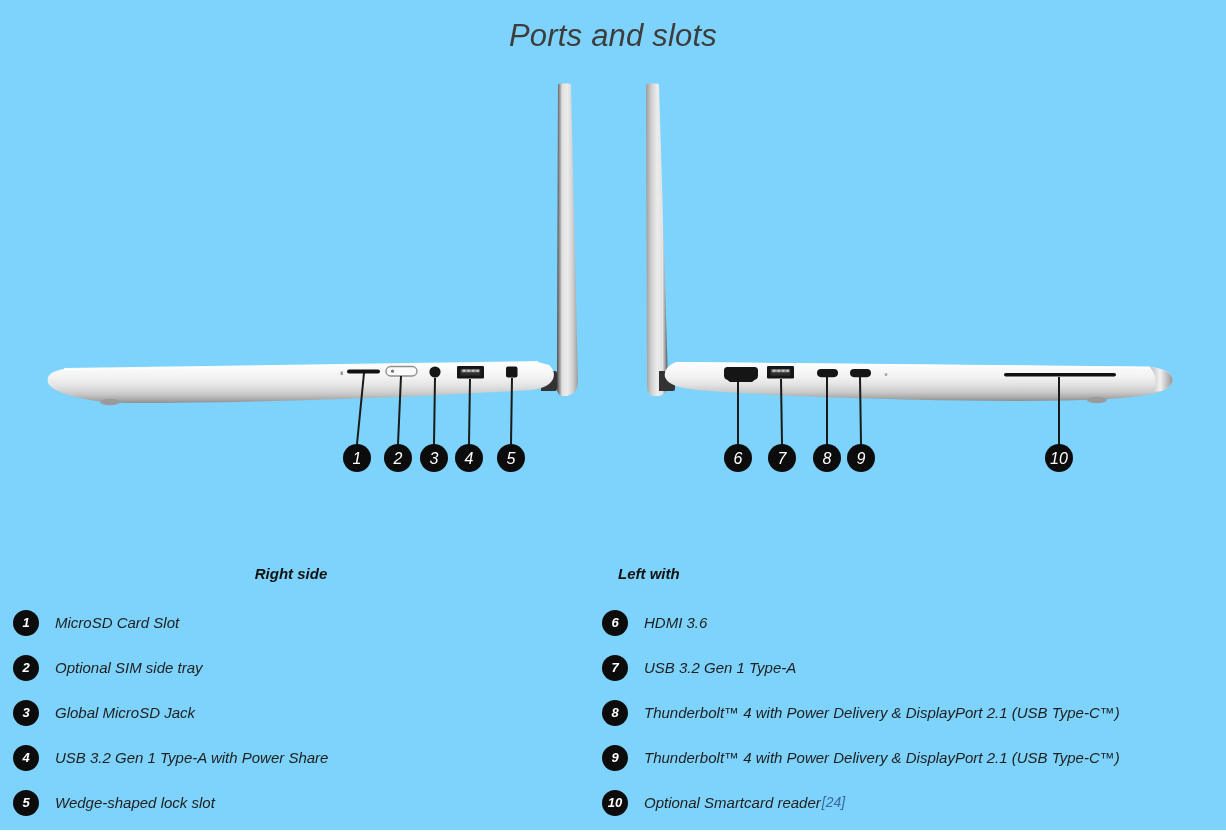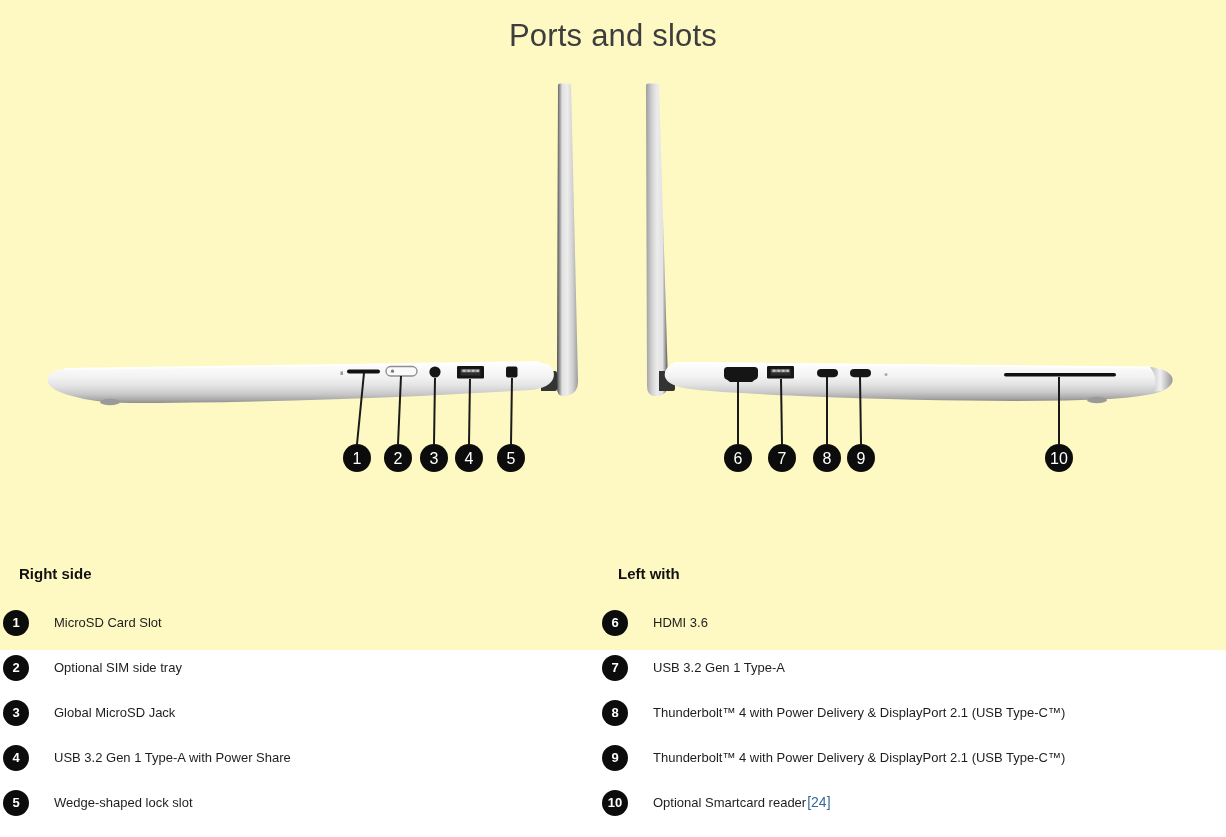--- a/index.html
+++ b/index.html
@@ -1,34 +1,34 @@
 <!DOCTYPE html>
 <html><head>
 <meta charset="utf-8">
 <style>
   * { margin:0; padding:0; box-sizing:border-box; }
   html,body { width:1226px; height:837px; background:#ffffff; overflow:hidden;
               font-family:"Liberation Sans","DejaVu Sans",sans-serif; }
-  .page { position:relative; width:1226px; height:650px; background:#fef9c3; }
+  .page { position:relative; width:1226px; height:830px; background:#7dd3fc;font-style:italic; }
 
   .page-title { position:absolute; top:18px; left:0; width:1226px; text-align:center;
                 font-size:31px; font-weight:400; color:#3d3d3d; letter-spacing:.2px; }
 
   .figure-svg { position:absolute; top:0; left:0; }
 
   .legend-col { position:absolute; top:565px; }
-  .legend-col.right { left:3px;  width:540px; }
+  .legend-col.right { left:13px;  width:540px;text-align:center; }
   .legend-col.left  { left:602px; width:590px; }
   .legend-heading { font-size:15px; font-weight:700; color:#111; margin-left:16px; height:20px; }
   .legend-rows { margin-top:15px; }
   .row { display:flex; align-items:center; height:45px; }
   .badge { flex:0 0 26px; width:26px; height:26px; border-radius:50%; background:#0c0c0c;
            color:#fff; font-size:13px; font-weight:700; display:flex;
            align-items:center; justify-content:center; }
-  .labelwrap { margin-left:25px; font-size:13px; color:#1e1e1e; white-space:nowrap; }
+  .labelwrap { margin-left:16px; font-size:15px; color:#1e1e1e; white-space:nowrap; }
   .fn { font-size:14px; color:#36699c; position:relative; top:-1px; margin-left:1px;
         text-decoration:none; cursor:pointer; }
 
   svg text.callout-num { fill:#ffffff; font-size:16px; font-weight:500;
         font-family:"Liberation Sans","DejaVu Sans",sans-serif; text-anchor:middle; }
 </style>
 </head>
 <body>
 
 <div class="page">

